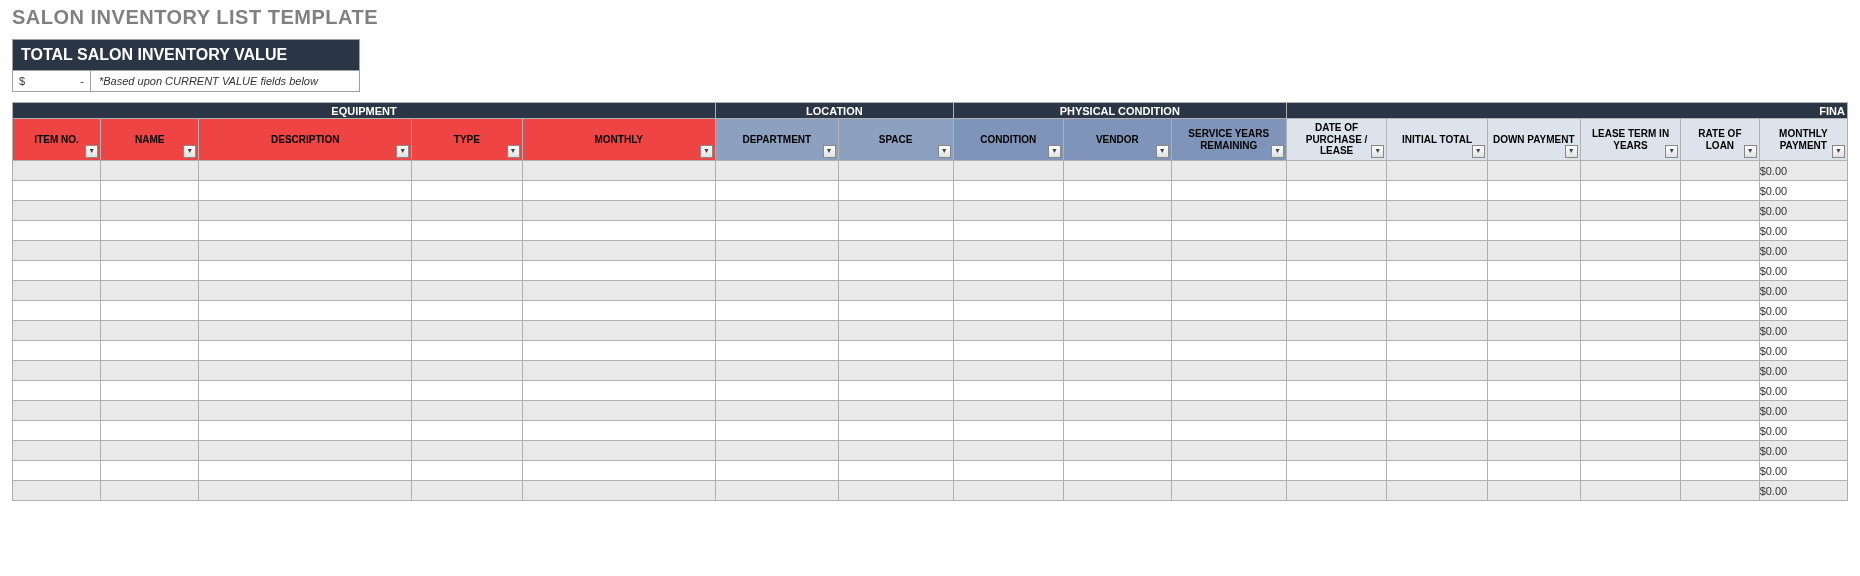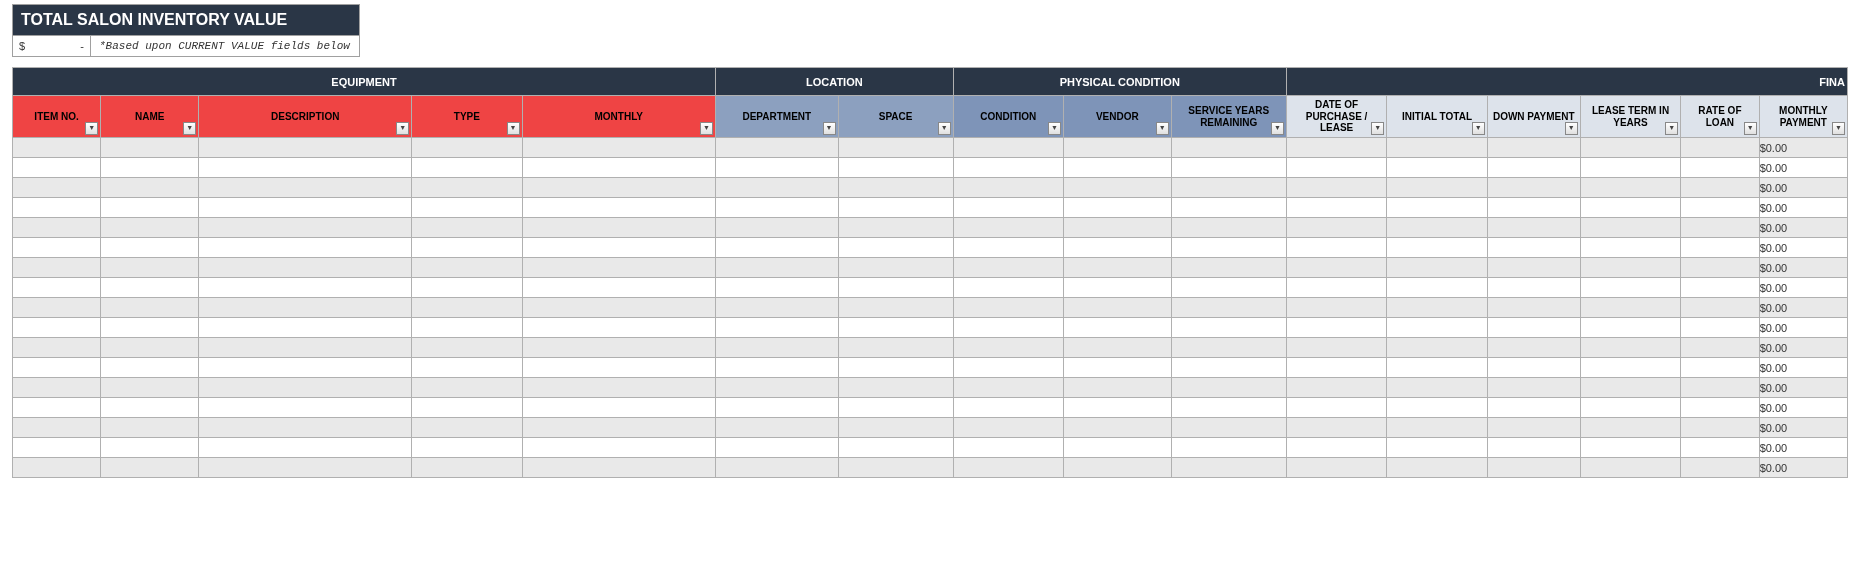--- a/index.html
+++ b/index.html
@@ -44,42 +44,41 @@
     border-right: 1px solid #a0a0a0;
     display: flex;
     justify-content: space-between;
     font-size: 11px;
   }
   .total-note {
     flex: 1;
     padding: 4px 8px;
     font-style: italic;
     font-size: 11px;
-    font-family: Liberation Mono, monospace;
   }
   .gap { height: 10px; }
 
   table {
     border-collapse: collapse;
     width: 100%;
     table-layout: fixed;
   }
   th, td {
     border: 1px solid #b0b0b0;
     padding: 0;
     vertical-align: middle;
   }
   
   tr.group-row th {
     background: #2a3646;
     color: #fff;
     font-weight: bold;
     text-align: center;
     font-size: 11px;
-    height: 28px;
+    height: 16px;
   }
   
   tr.col-row th {
     color: #000;
     font-weight: bold;
     text-align: center;
     font-size: 10px;
     height: 42px;
     position: relative;
     line-height: 1.15;
@@ -128,20 +127,21 @@
   col.c12 { width: 82px; }
   col.c13 { width: 76px; }
   col.c14 { width: 82px; }
   col.c15 { width: 64px; }
   col.c16 { width: 72px; }
 </style>
 </head>
 <body>
 
 <div class="page">
+  <div class="title">SALON INVENTORY LIST TEMPLATE</div>
 
   <div class="total-box">
     <div class="total-header">TOTAL SALON INVENTORY VALUE</div>
     <div class="total-body">
       <div class="total-val">
         <span>$</span>
         <span>-</span>
       </div>
       <div class="total-note">*Based upon CURRENT VALUE fields below</div>
     </div>

